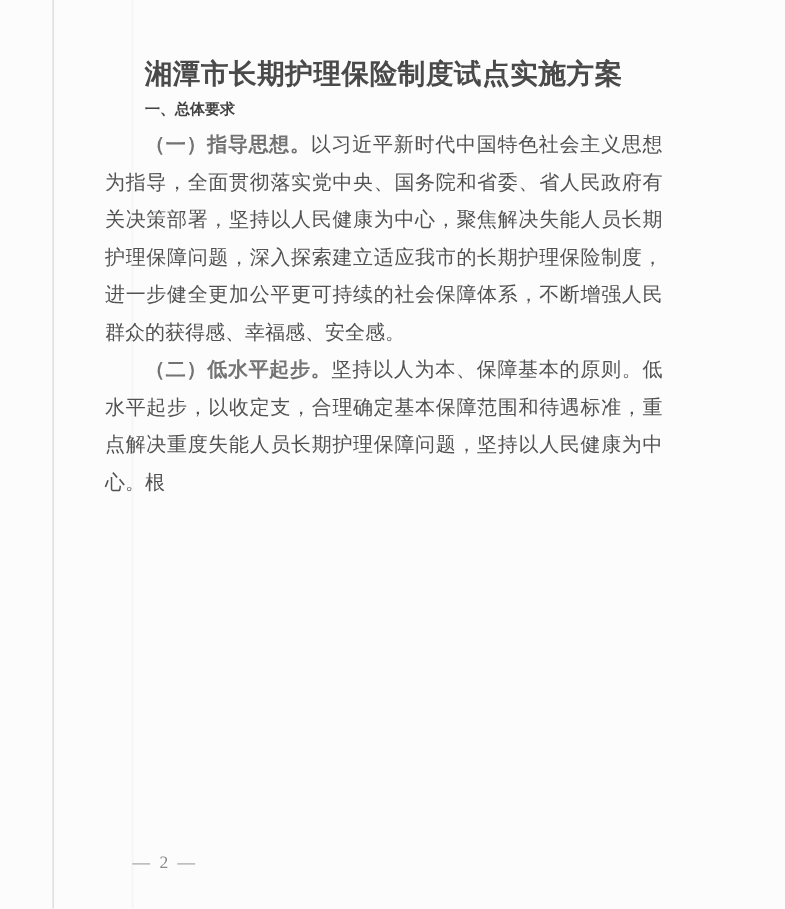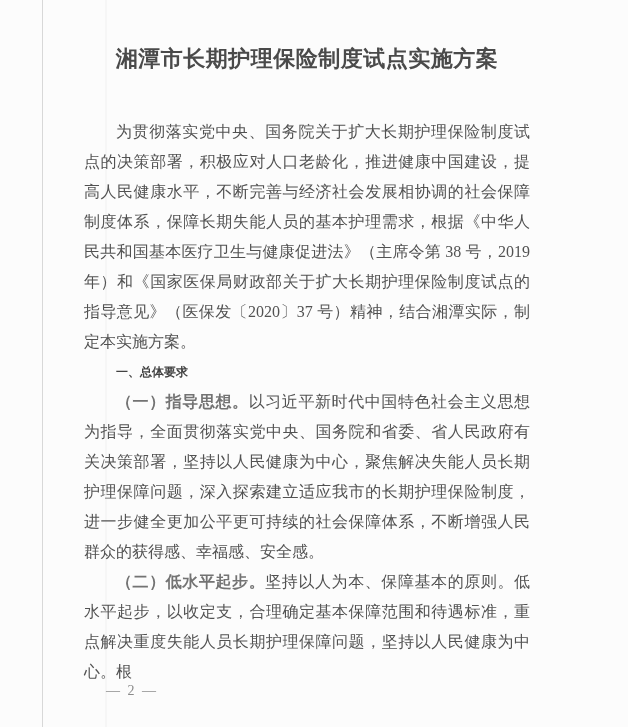--- a/index.html
+++ b/index.html
@@ -86,21 +86,20 @@
 </head>
 <body>
 
 <div class="page">
   <div class="edge-line"></div>
   <div class="crease-line"></div>
 
   <div class="content">
     <h1 class="doc-title">湘潭市长期护理保险制度试点实施方案</h1>
 
-    <p class="para intro">为贯彻落实党中央、国务院关于扩大长期护理保险制度试点的决策部署，积极应对人口老龄化，推进健康中国建设，提高人民健康水平，不断完善与经济社会发展相协调的社会保障制度体系，保障长期失能人员的基本护理需求，根据《中华人民共和国基本医疗卫生与健康促进法》（主席令第 38 号，2019 年）和《国家医保局财政部关于扩大长期护理保险制度试点的指导意见》（医保发〔2020〕37 号）精神，结合湘潭实际，制定本实施方案。</p>
 
     <h2 class="section-heading">一、总体要求</h2>
 
     <p class="para"><span class="lead">（一）指导思想。</span><span>以习近平新时代中国特色社会主义思想为指导，全面贯彻落实党中央、国务院和省委、省人民政府有关决策部署，坚持以人民健康为中心，聚焦解决失能人员长期护理保障问题，深入探索建立适应我市的长期护理保险制度，进一步健全更加公平更可持续的社会保障体系，不断增强人民群众的获得感、幸福感、安全感。</span></p>
 
     <p class="para"><span class="lead">（二）低水平起步。</span><span>坚持以人为本、保障基本的原则。低水平起步，以收定支，合理确定基本保障范围和待遇标准，重点解决重度失能人员长期护理保障问题，坚持以人民健康为中心。根</span></p>
   </div>
 
   <div class="page-number">— 2 —</div>
 </div>

